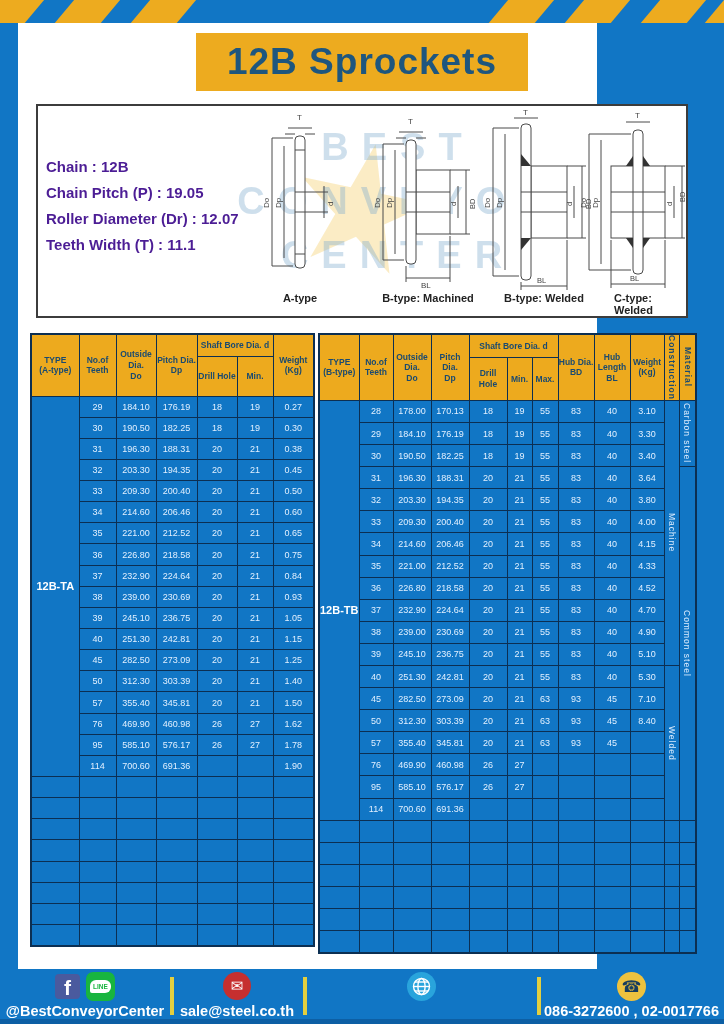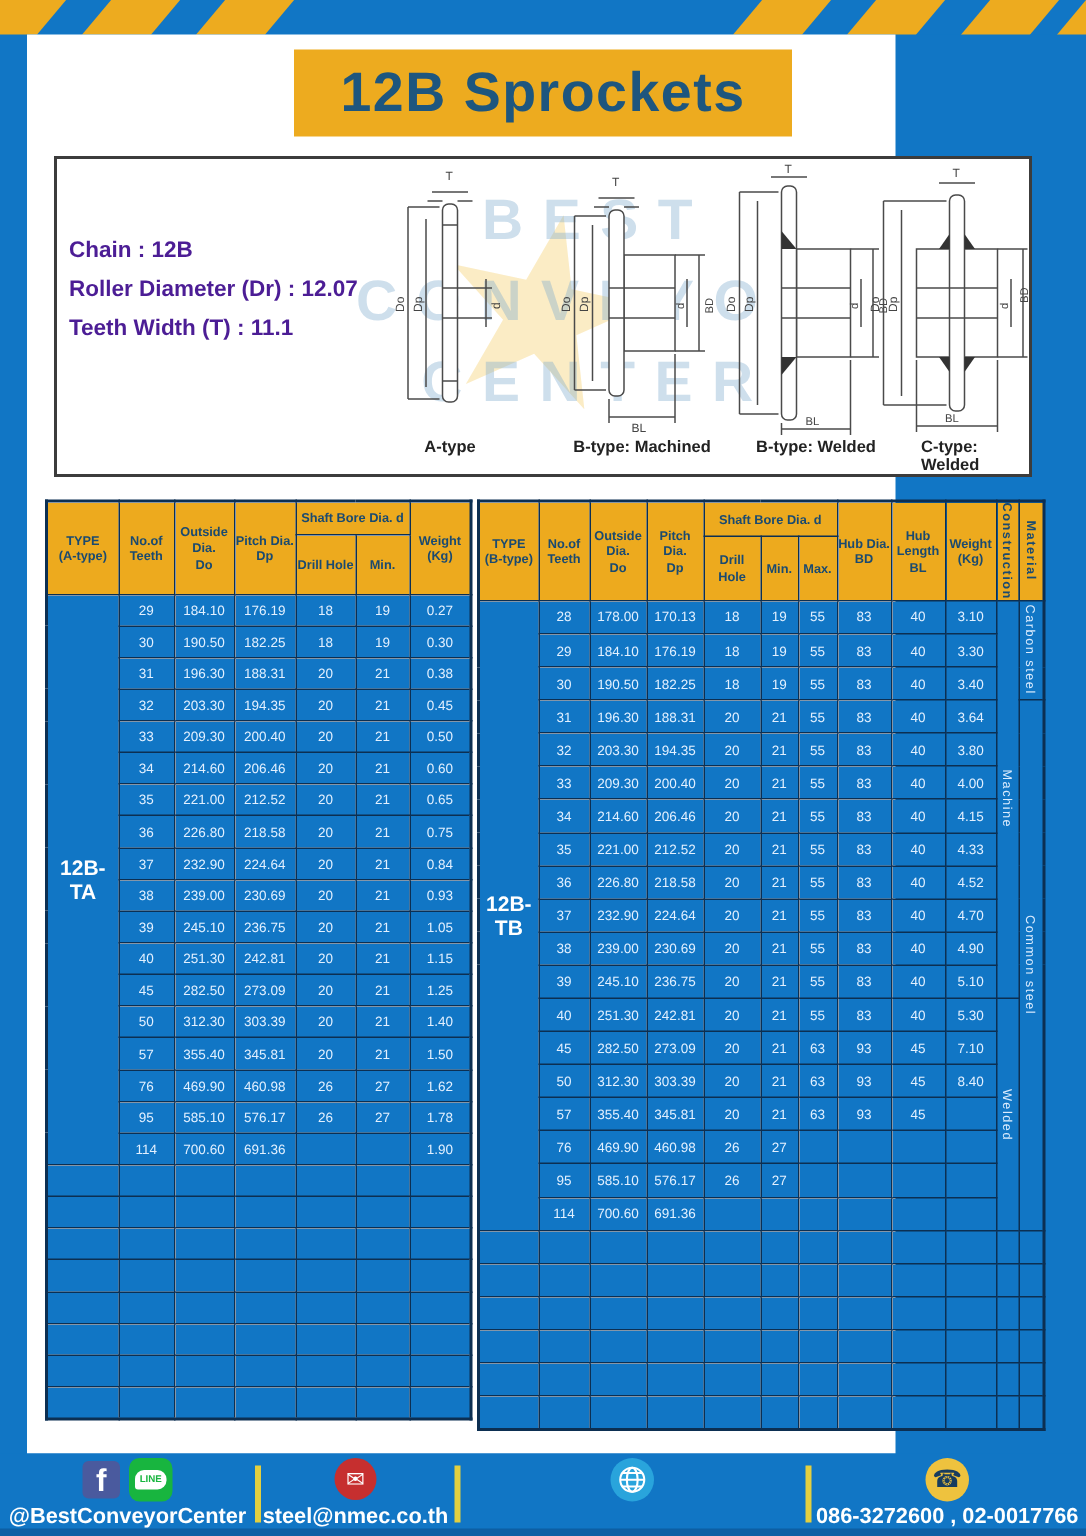--- a/index.html
+++ b/index.html
@@ -31,21 +31,21 @@
   
   table{border-collapse:collapse;table-layout:fixed;position:absolute;border:2px solid #0c2f52;}
   th,td{border:1.5px solid #0c2f52;padding:0;text-align:center;vertical-align:middle;overflow:hidden;}
   thead th{background:#edaa1e;color:#1a4a70;font-size:8.5px;line-height:1.25;font-weight:bold;white-space:pre-line;}
   tbody td{background:#1176c5;color:#e2f0ff;font-size:9px;font-weight:500;}
   .tbl-a{left:12px;top:310px;width:283px;}
   .tbl-b{left:300px;top:310px;width:377px;}
   thead tr.h1{height:22px;} thead tr.h2{height:40px;}
   .tbl-a tbody tr{height:21.15px;}
   .tbl-b tbody tr{height:22.1px;}
-  td.type-cell{font-size:14px;color:#ffffff;font-weight:bold;}
+  td.type-cell{font-size:11px;color:#ffffff;font-weight:bold;}
   th.vert, td.vcell{writing-mode:vertical-rl;}
   td.vcell{font-size:8.5px;letter-spacing:1px;color:#dcecfe;}
   th.vert{letter-spacing:1px;}
   
   .footer{position:absolute;left:0;top:969px;width:724px;height:55px;background:#1176c5;}
   .bottom-edge{position:absolute;left:0;bottom:0;width:724px;height:5px;background:#0d5fa4;}
   .fgroup{position:absolute;top:0;height:50px;display:flex;flex-direction:column;align-items:center;justify-content:flex-start;padding-top:2px;box-sizing:border-box;}
   .fg1{left:0;width:170px;} .fg2{left:172px;width:130px;} .fg3{left:305px;width:232px;} .fg4{left:539px;width:185px;}
   .ficons{display:flex;align-items:center;gap:6px;height:30px;}
   .ftext{font-size:14.5px;font-weight:bold;color:#fff;margin-top:2px;white-space:nowrap;}
@@ -190,20 +190,21 @@
         <text x="0" y="0" transform="translate(647,96) rotate(-90)" font-size="7.5" fill="#444" stroke="none">BD</text>
         <line x1="573" y1="134" x2="573" y2="182"></line>
           <line x1="627" y1="134" x2="627" y2="182"></line>
         <line x1="573" y1="178" x2="627" y2="178"></line>
         <text x="592" y="175" font-size="7.5" fill="#444" stroke="none">BL</text>
       </g>
     </svg>
 
     <div class="specs">
       <div>Chain : 12B</div>
+      <div>Chain Pitch (P) : 19.05</div>
       <div>Roller Diameter (Dr) : 12.07</div>
       <div>Teeth Width (T) : 11.1</div>
     </div>
 
     <div class="draw-label" style="left:262px">A-type</div>
     <div class="draw-label" style="left:390px">B-type: Machined</div>
     <div class="draw-label" style="left:506px">B-type: Welded</div>
     <div class="draw-label" style="left:600px">C-type: Welded</div>
   </div>
 
@@ -812,21 +813,21 @@
         <div class="line-bubble">LINE</div>
       </div>
     </div>
     <div class="ftext">@BestConveyorCenter</div>
   </div>
   <div class="fsep" style="left:170px"></div>
   <div class="fgroup fg2">
     <div class="ficons">
         <div class="mail-icon">✉</div>
       </div>
-    <div class="ftext">steel@nmec.co.th</div>
+    <div class="ftext">sale@steel.co.th</div>
   </div>
   <div class="fsep" style="left:303px"></div>
   <div class="fgroup fg3">
     <div class="ficons">
       <div class="globe-icon">
         <svg width="21" height="21" viewBox="0 0 21 21" stroke="#ffffff" stroke-width="1.4" fill="none">
           <circle cx="10.5" cy="10.5" r="8"></circle>
           <ellipse cx="10.5" cy="10.5" rx="3.6" ry="8"></ellipse>
           <line x1="2.5" y1="10.5" x2="18.5" y2="10.5"></line>
           <line x1="3.6" y1="6" x2="17.4" y2="6"></line>

